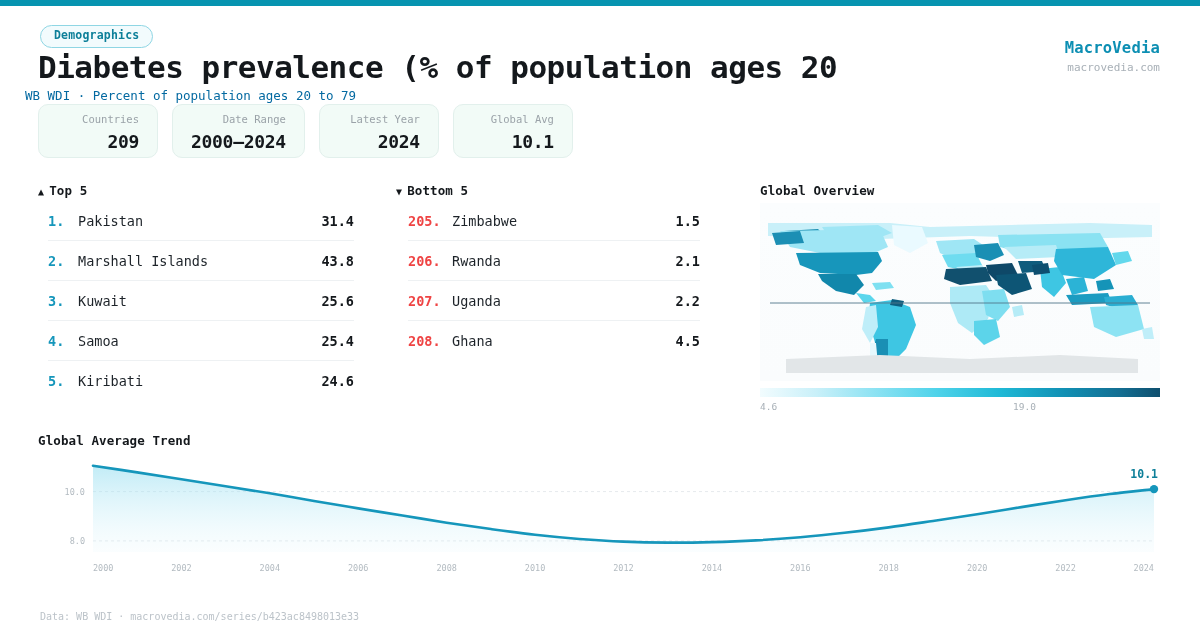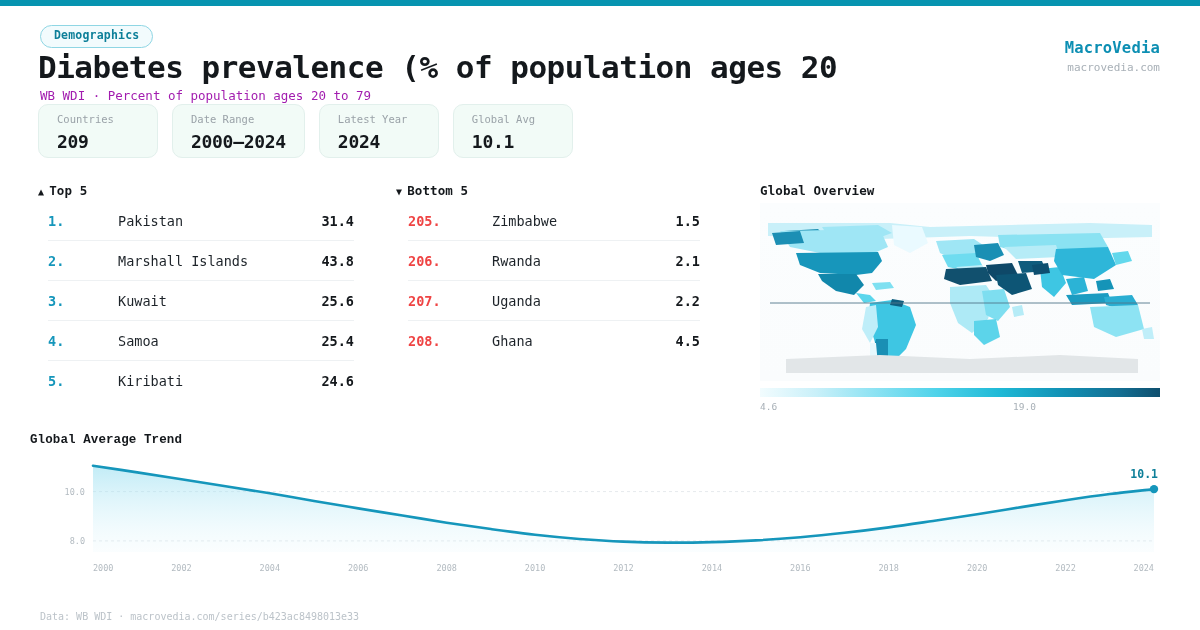--- a/index.html
+++ b/index.html
@@ -32,37 +32,37 @@
   }
   .title {
     position: absolute; left: 38px; top: 42px;
     font-size: 31px; font-weight: bold; color: #14181c;
     letter-spacing: -0.5px;
     white-space: nowrap; overflow: hidden;
     width: 810px;
     line-height: 1.25;
   }
   .subtitle {
-    position: absolute; left: 40px; top: 82px;
-    font-size: 12.5px; color: #a21caf; white-space: nowrap;
+    position: absolute; left: 25px; top: 82px;
+    font-size: 12.5px; color: #0369a1; white-space: nowrap;
   }
   .brand {
     position: absolute; right: 40px; top: 33px;
     text-align: right;
     margin-left: 44px;
   }
   .brand-name {
     font-size: 15.5px; font-weight: bold; color: #0d8fb3; letter-spacing: .2px;
   }
   .brand-url {
     font-size: 11px; color: #a8b0b7; margin-top: 4px;
   }
 
   
-  .stats { position: absolute; left: 38px; top: 104px; display: flex; gap: 14px; }
+  .stats { position: absolute; left: 38px; top: 104px; display: flex; gap: 14px; text-align: right; }
   .stat-card {
     background: #f2fbf7;
     border: 1px solid #e2f0ec;
     border-radius: 10px;
     height: 54px;
     padding: 8px 18px 0 18px;
     min-width: 120px;
   }
   .stat-label { font-size: 10.5px; color: #9aa2a8; line-height: 1.2; }
   .stat-value { font-size: 18px; font-weight: bold; color: #14181c; margin-top: 5px; letter-spacing: -.3px; }
@@ -79,21 +79,21 @@
   .rank-list { position: absolute; }
   .rank-row {
     display: flex; align-items: center;
     height: 40px;
     border-bottom: 1px solid #eef1f3;
     font-size: 13.5px;
   }
   .rank-row:last-child { border-bottom: none; }
   .rank-num { color: #1596bb; font-weight: bold; width: 30px; flex: none; }
   .rank-num.dim { color: #ef4444; font-weight: bold; width: 44px; }
-  .rank-name { color: #1d2329; flex: 1 1 auto; margin-left: 40px; }
+  .rank-name { color: #1d2329; flex: 1 1 auto; }
   .rank-val { color: #14181c; font-weight: bold; text-align: right; flex: none; }
 
   
   .map-panel { position: absolute; left: 760px; top: 203px; width: 400px; height: 178px; }
   .map-svg { display: block; width: 400px; height: 178px; }
   .colorbar {
     position: absolute; left: 760px; top: 388px; width: 400px; height: 9px;
     background: linear-gradient(to right,
       #f2fcfe 0%, #c9f0f9 14%, #8fe3f3 28%, #4fd3ea 44%,
       #1fb9d6 60%, #1190b4 76%, #136e92 90%, #0f4f6e 100%);
@@ -279,21 +279,21 @@
       <line x1="10" y1="100" x2="390" y2="100" stroke="#50778a" stroke-width="0.9"></line>
 
       <path d="M26,156 L120,152 L210,156 L300,152 L378,156 L378,170 L26,170 Z" fill="#e2e6e8"></path>
     </svg>
   </div>
 
   <div class="colorbar"></div>
   <div class="cb-min">4.6</div>
   <div class="cb-max">19.0</div>
 
-  <div class="sec-head" style="left:30px; top:433px;font-family:Liberation Mono, monospace;">Global Average Trend</div>
+  <div class="sec-head" style="left:38px; top:433px;">Global Average Trend</div>
 
   <div class="chart-wrap">
     <svg class="chart-svg" id="trend-svg" width="1124" height="130" viewBox="0 0 1124 130">
       <defs>
         <linearGradient id="areaFill" x1="0" y1="0" x2="0" y2="1">
           <stop offset="0%" stop-color="#8fdcef" stop-opacity="0.55"></stop>
           <stop offset="100%" stop-color="#d9f3fb" stop-opacity="0.12"></stop>
         </linearGradient>
       </defs>
       <g id="grid-g">

